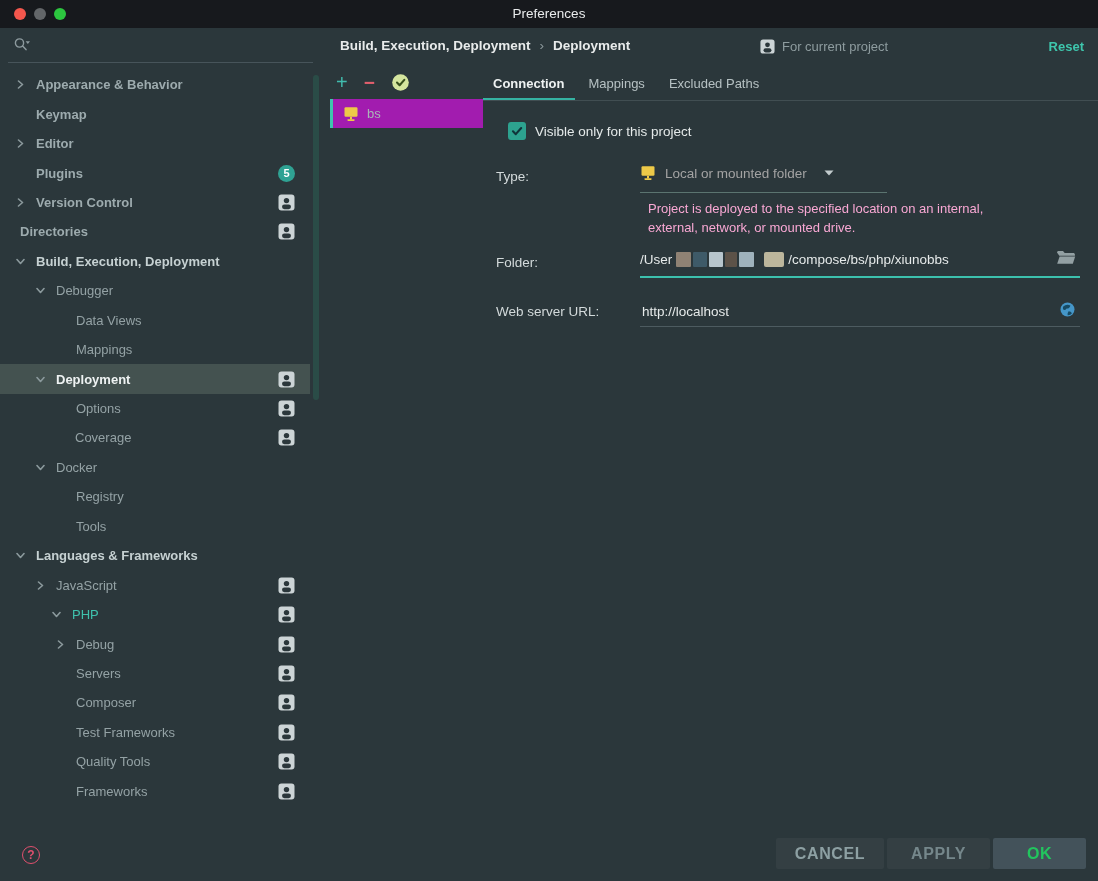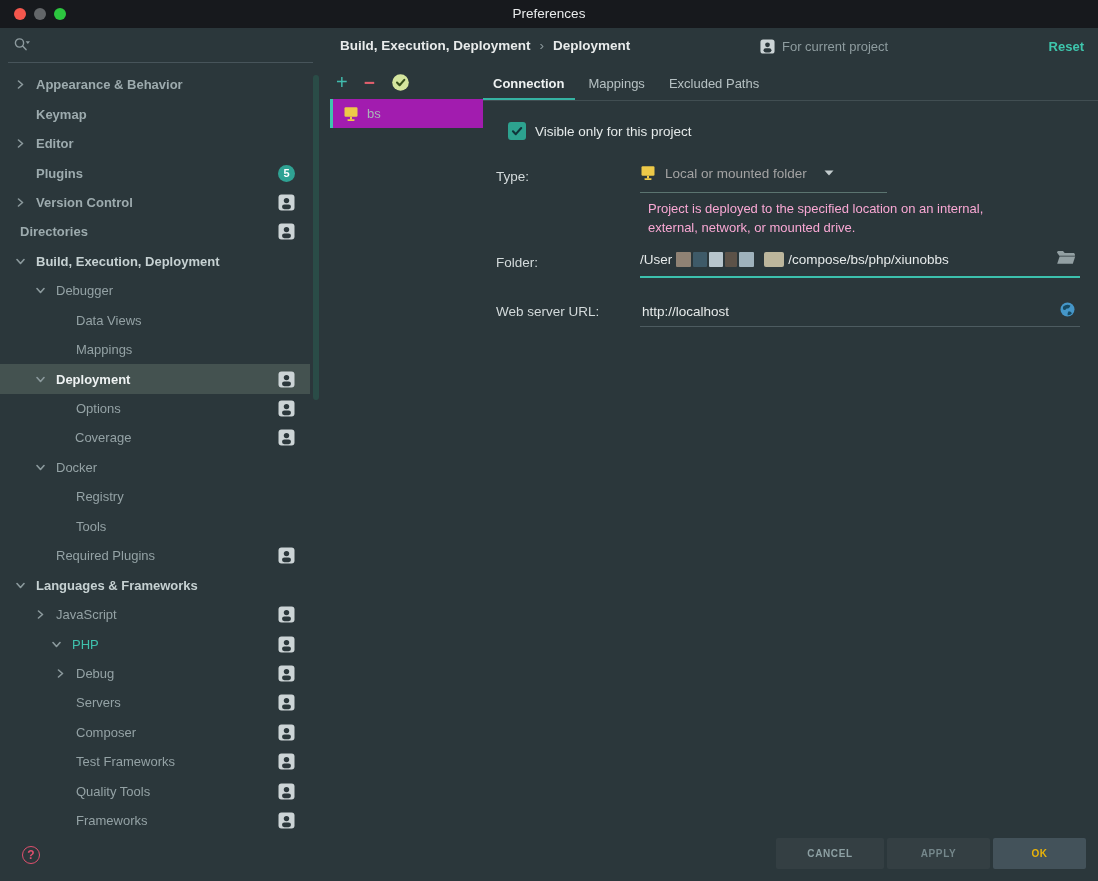--- a/index.html
+++ b/index.html
@@ -76,25 +76,25 @@
   .redact{display:flex;align-items:center;gap:2px;margin:0 4px;filter:blur(0.6px);}
   .redact i{display:block;height:15px;border-radius:1px;}
   .folder-underline{position:absolute;left:320px;top:248px;width:440px;height:2px;background:#3cc0ad;}
   .folder-icon-btn{position:absolute;left:736px;top:222px;cursor:pointer;display:flex;}
   .url-label{left:176px;top:276px;}
   .url-value{position:absolute;left:322px;top:276px;color:#e6eaea;font-size:13.5px;cursor:text;}
   .url-underline{position:absolute;left:320px;top:298px;width:440px;height:1px;background:#4d5b60;}
   .globe-btn{position:absolute;left:740px;top:274px;cursor:pointer;display:flex;}
   
   .footer{position:absolute;right:12px;bottom:12px;display:flex;gap:3px;}
-  .btn{height:31px;border:none;border-radius:2px;font-family:inherit;font-size:10px;font-weight:bold;
+  .btn{height:31px;border:none;border-radius:2px;font-family:inherit;font-size:16px;font-weight:bold;
     letter-spacing:0.6px;background:#343f43;color:#8da0a3;cursor:pointer;}
   .btn.cancel{width:108px;}
   .btn.apply{width:103px;color:#75878b;}
-  .btn.ok{width:93px;background:#43525a;color:#eab308;}
+  .btn.ok{width:93px;background:#43525a;color:#22c55e;}
 </style>
 </head>
 <body>
 
 <div class="win">
 
   <div class="titlebar">
     <div class="lights">
       <span class="light red"></span>
       <span class="light gray"></span>
@@ -239,30 +239,20 @@
         </div>
         <div class="tree-row" style="padding-left:56px">
           <span class="chev-slot"></span>
           <span class="tree-label">Registry</span>
           <span class="spacer"></span>
         </div>
         <div class="tree-row" style="padding-left:56px">
           <span class="chev-slot"></span>
           <span class="tree-label">Tools</span>
           <span class="spacer"></span>
-        </div>
-        <div class="tree-row" style="padding-left:36px">
-          <span class="chev-slot"></span>
-          <span class="tree-label">Required Plugins</span>
-          <span class="spacer"></span>
-          <svg width="17" height="17" viewBox="0 0 17 17">
-            <rect x="0.5" y="0.5" width="16" height="16" rx="3" fill="#ccd4d6"></rect>
-            <circle cx="8.5" cy="6.6" r="2.7" fill="#2b373b"></circle>
-            <rect x="4" y="10.4" width="9" height="4.8" rx="2.4" fill="#2b373b"></rect>
-          </svg>
         </div>
         <div class="tree-row" style="padding-left:16px">
           <span class="chev-slot">
             <svg width="9" height="9" viewBox="0 0 9 9" style="transform:rotate(90deg)">
               <path d="M2.5 1 L6.5 4.5 L2.5 8" fill="none" stroke="currentColor" stroke-width="1.6" stroke-linecap="round" stroke-linejoin="round"></path>
             </svg>
           </span>
           <span class="tree-label b bright">Languages &amp; Frameworks</span>
           <span class="spacer"></span>
         </div>

